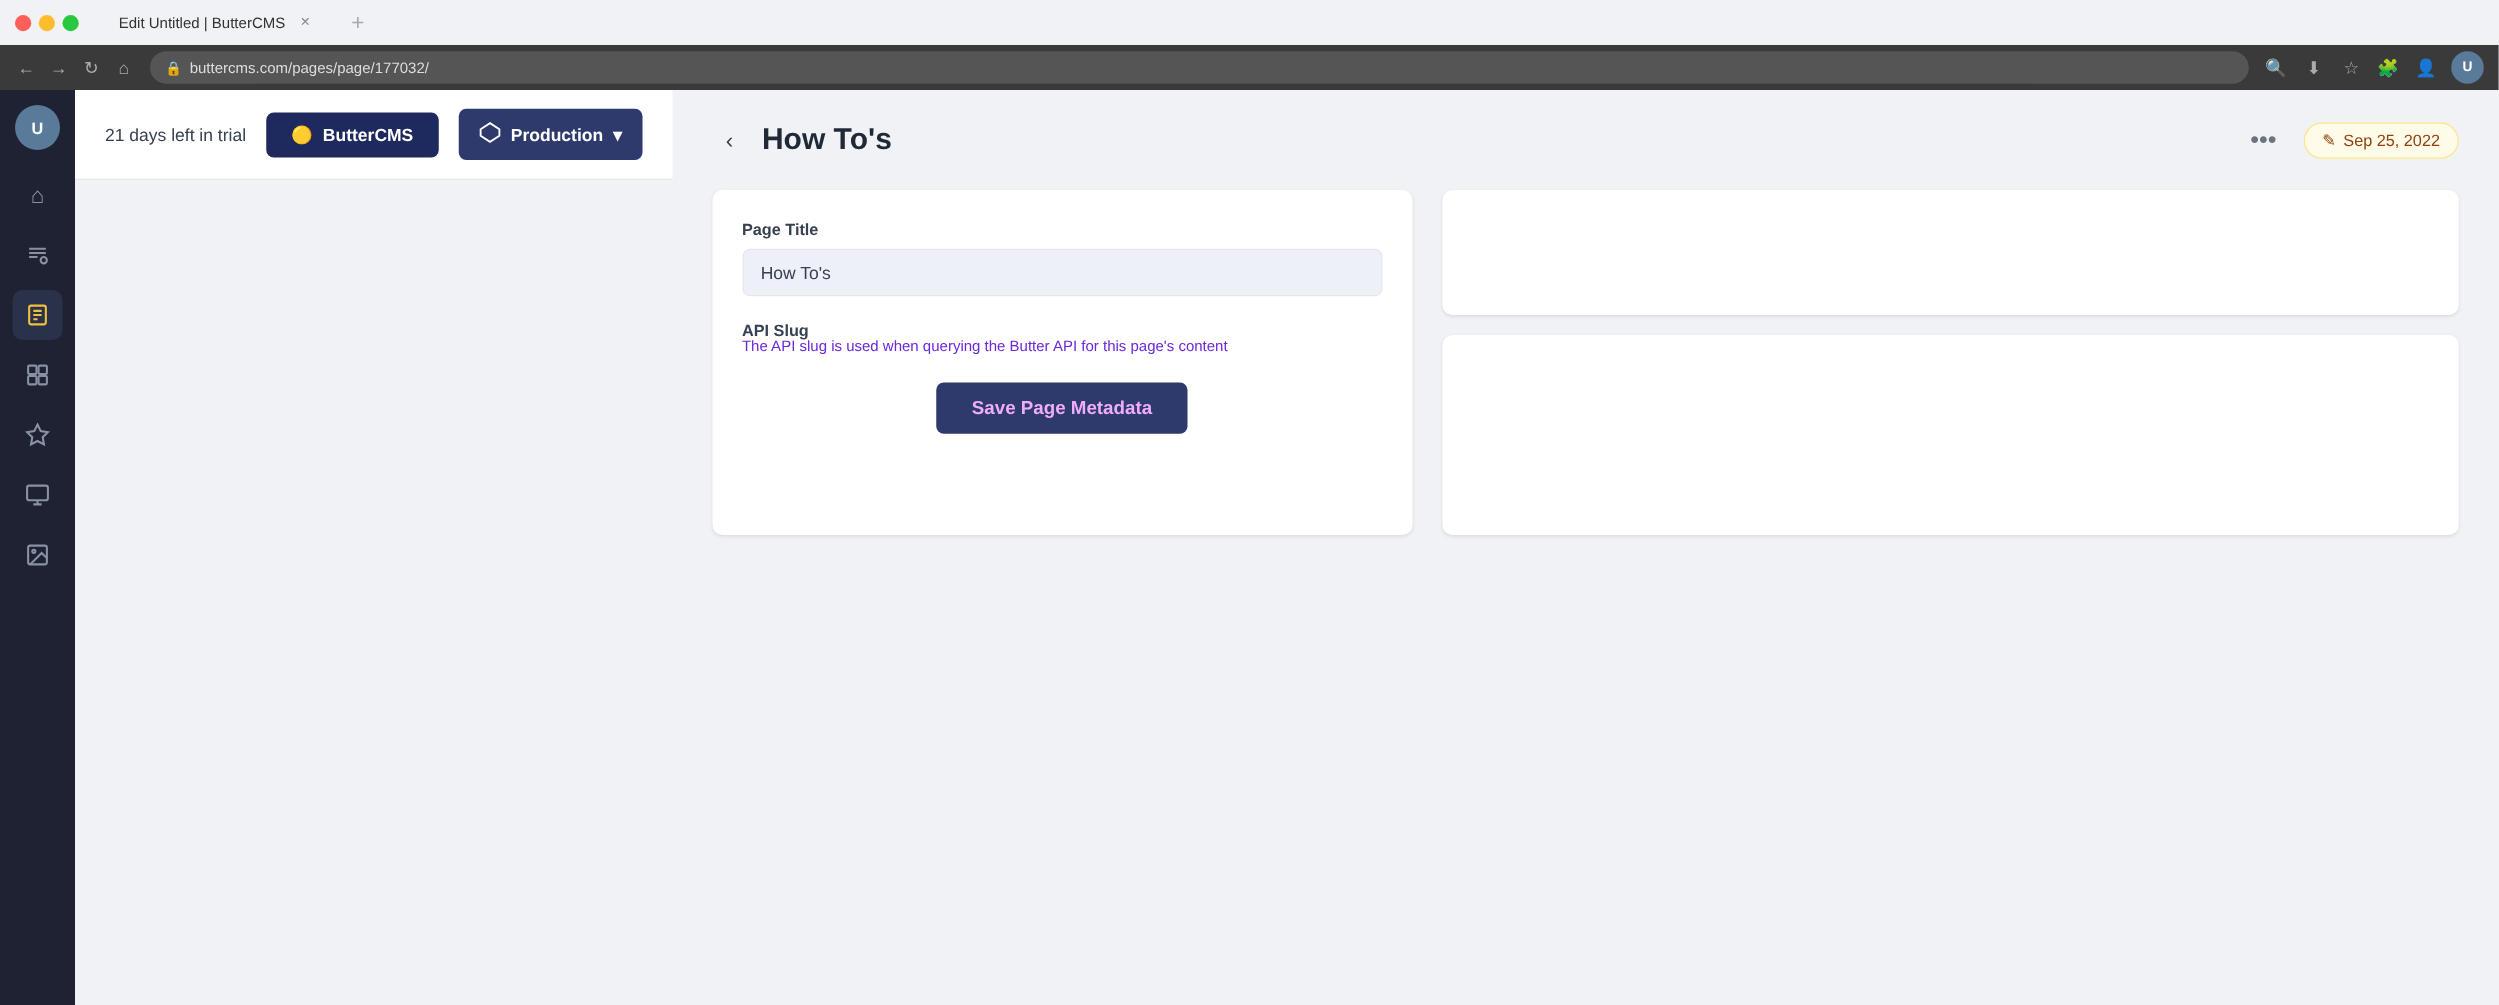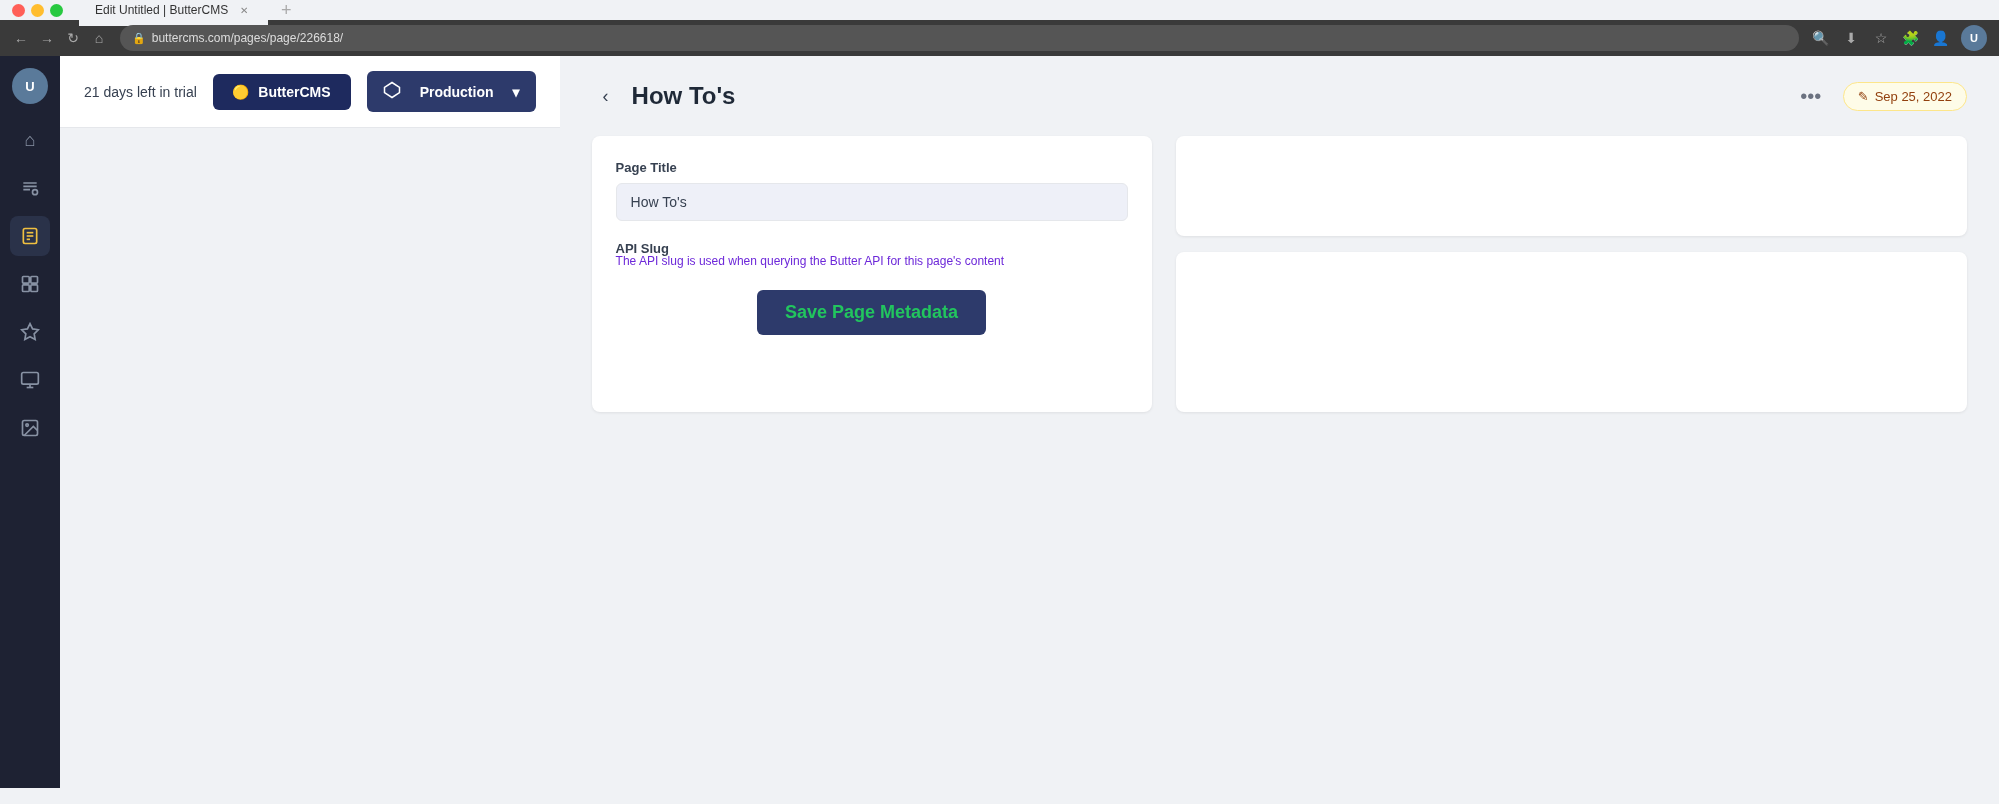--- a/index.html
+++ b/index.html
@@ -2,21 +2,21 @@
 <html><head>
   <meta charset="utf-8">
   <style>
     * { margin: 0; padding: 0; box-sizing: border-box; }
     body { font-family: -apple-system, BlinkMacSystemFont, 'Segoe UI', sans-serif; background: #f0f2f5; overflow: hidden; }
     .browser-titlebar {
       display: flex;
       align-items: center;
       padding: 8px 12px;
       gap: 8px;
-      height: 20px;
+      height: 36px;
       justify-content: center;
     }
     .traffic-lights {
       display: flex;
       gap: 6px;
       align-items: center;
     }
     .traffic-light {
       width: 13px;
       height: 13px;
@@ -228,21 +228,21 @@
       background: #2d3a6b;
       color: #fff;
       border: none;
       border-radius: 6px;
       padding: 10px 16px;
       font-size: 14px;
       font-weight: 600;
       cursor: pointer;
       display: flex;
       align-items: center;
-      gap: 19px;
+      gap: 8px;
     }
 
     
     .page-content {
       flex: 1;
       padding: 24px 32px;
       overflow-y: auto;
     }
 
     
@@ -351,25 +351,25 @@
     }
     .field-hint {
       font-size: 12px;
       color: #6d28d9;
       margin-top: -12px;
       margin-bottom: 20px;
       line-height: 1.5;
     }
     .save-btn {
       background: #2d3a6b;
-      color: #22c55e;
+      color: #f0abfc;
       border: none;
       border-radius: 6px;
       padding: 12px 28px;
-      font-size: 18px;
+      font-size: 15px;
       font-weight: 600;
       cursor: pointer;
       display: block;
       margin: 0 auto;
     }
   </style>
 </head>
 <body>
 
 <div>
@@ -391,21 +391,21 @@
 
   <div class="browser-addressbar">
     <div class="nav-btns">
       <div class="nav-btn">←</div>
       <div class="nav-btn">→</div>
       <div class="nav-btn">↻</div>
       <div class="nav-btn">⌂</div>
     </div>
     <div class="address-input">
       <span class="address-lock">🔒</span>
-      <span>buttercms.com/pages/page/226618/</span>
+      <span>buttercms.com/pages/page/177032/</span>
     </div>
     <div class="browser-actions">
       <div class="browser-action-btn">🔍</div>
       <div class="browser-action-btn">⬇</div>
       <div class="browser-action-btn">☆</div>
       <div class="browser-action-btn">🧩</div>
       <div class="browser-action-btn">👤</div>
       <div class="avatar-circle">U</div>
     </div>
   </div>

